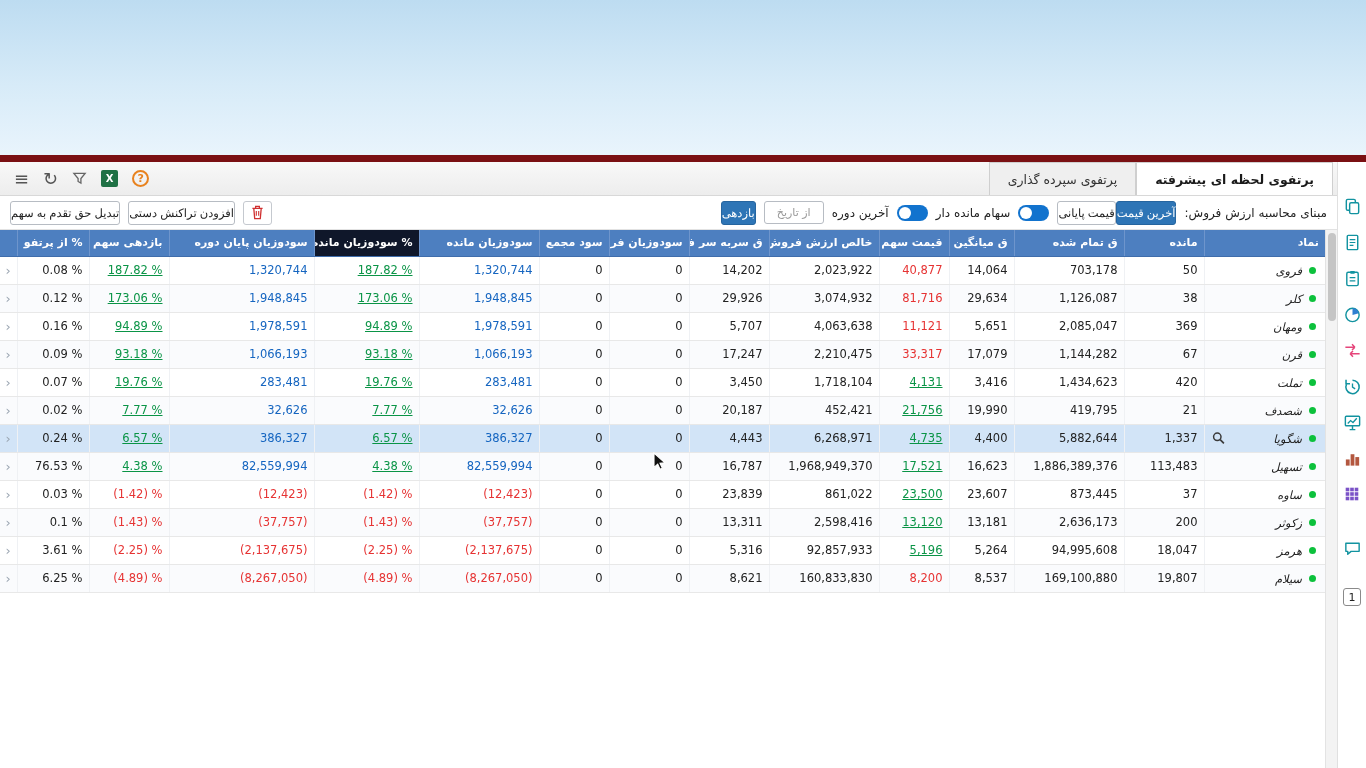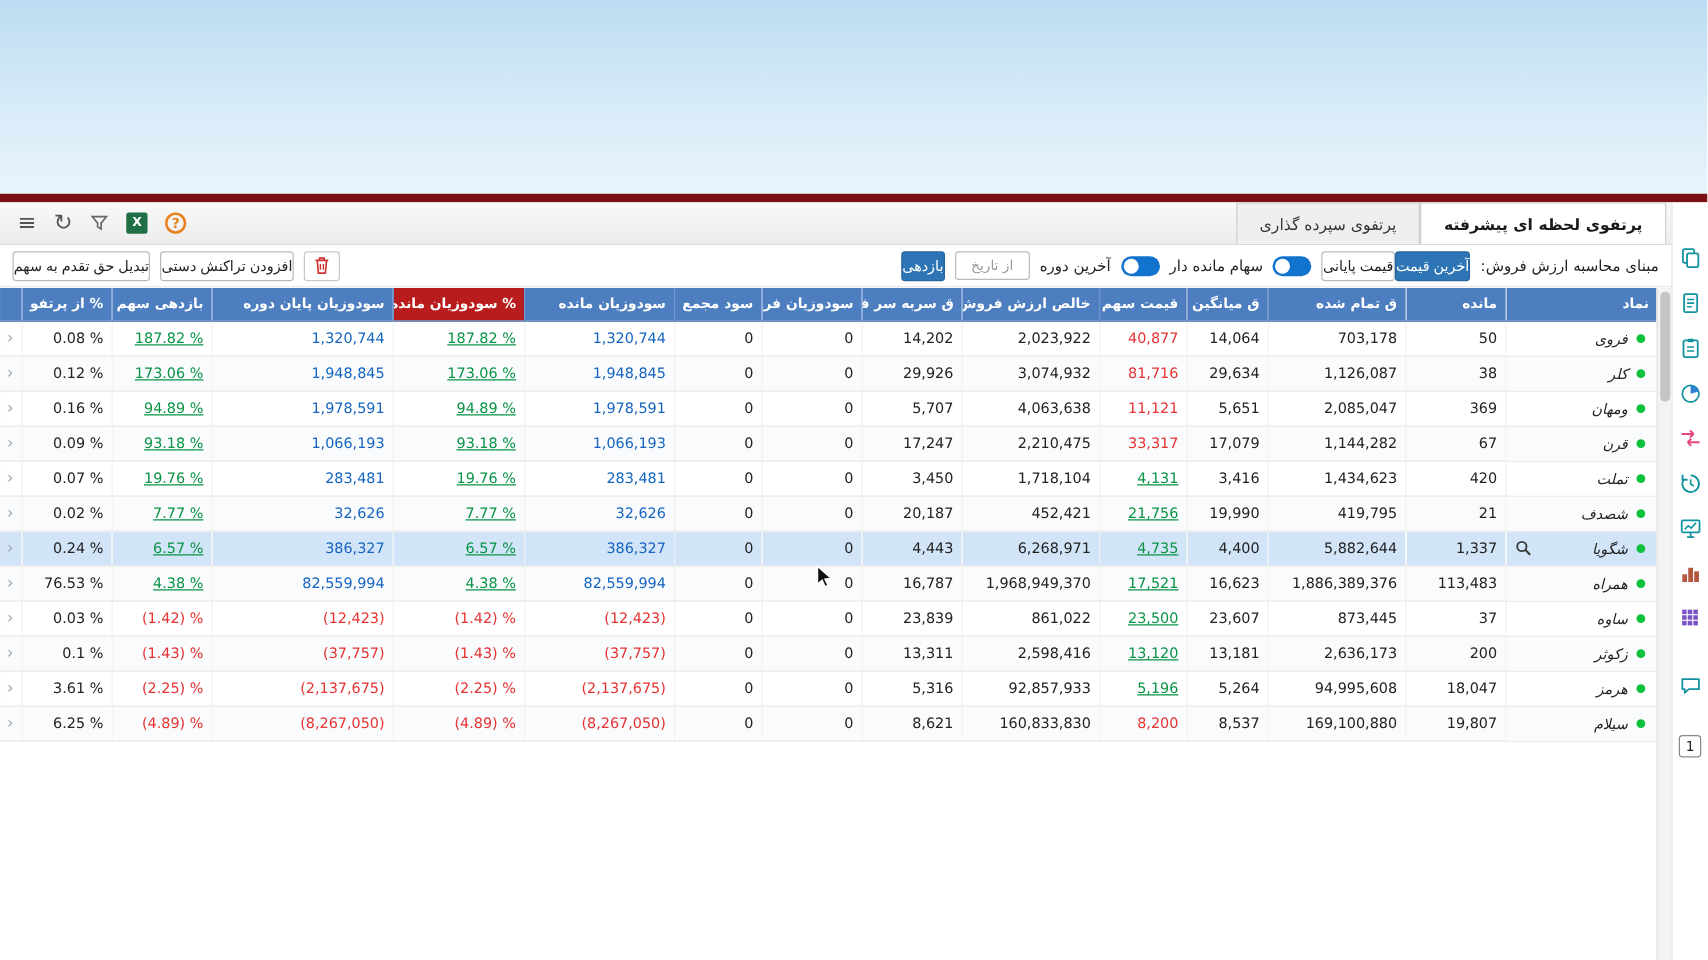--- a/index.html
+++ b/index.html
@@ -61,21 +61,21 @@
   
   .table-area { position:relative; flex:1; background:#fff; overflow:hidden; }
   .vscroll { position:absolute; right:0; top:0; bottom:0; width:12px; background:#f3f3f3;
     border-left:1px solid #e3e3e3; }
   .vscroll .thumb { position:absolute; top:3px; left:1.5px; width:8px; height:88px; background:#c5c5c5; border-radius:4px; }
 
   table { width:calc(100% - 12px); margin-right:12px; border-collapse:collapse; table-layout:fixed; }
   thead th { background:#4d7fc0; color:#fff; font-weight:bold; font-size:11px; height:26px;
     padding:0 6px; text-align:right; border-left:1px solid #6e95cc; border-bottom:1px solid #3f6dab;
     white-space:nowrap; overflow:hidden; cursor:pointer; }
-  thead th.sorted { background:#b91c1c; }
+  thead th.sorted { background:#0f172a; }
   thead th.exp { padding:0; }
   tbody td { height:28px; padding:0 6px; border-bottom:1px solid #e8e8e8; border-left:1px solid #eff1f4;
     font-size:11.5px; color:#222; white-space:nowrap; overflow:hidden; background:#fff; }
   tbody tr:nth-child(even) td { background:#fafbfd; }
   tbody tr.hl td { background:#d2e4f7; }
   td.num { direction:ltr; text-align:right; }
   td.sym { position:relative; padding-right:9px;font-style:italic; }
   td.exp { text-align:center; color:#9aa5b1; font-size:13px; padding:0; }
   .dot { display:inline-block; width:7px; height:7px; border-radius:50%; background:#0cc13c;
     margin-left:7px; vertical-align:middle; }
@@ -379,21 +379,21 @@
                 <td class="num">0</td>
                 <td class="num">0</td>
                 <td class="num blue">386,327</td>
                 <td class="num green">6.57 %</td>
                 <td class="num blue">386,327</td>
                 <td class="num green">6.57 %</td>
                 <td class="num">0.24 %</td>
                 <td class="exp">‹</td>
               </tr>
               <tr>
-                <td class="sym"><span class="dot"></span><span class="symname">همراه</span></td>
+                <td class="sym"><span class="dot"></span><span class="symname">تسهیل</span></td>
                 <td class="num">113,483</td>
                 <td class="num">1,886,389,376</td>
                 <td class="num">16,623</td>
                 <td class="num green">17,521</td>
                 <td class="num">1,968,949,370</td>
                 <td class="num">16,787</td>
                 <td class="num">0</td>
                 <td class="num">0</td>
                 <td class="num blue">82,559,994</td>
                 <td class="num green">4.38 %</td>

